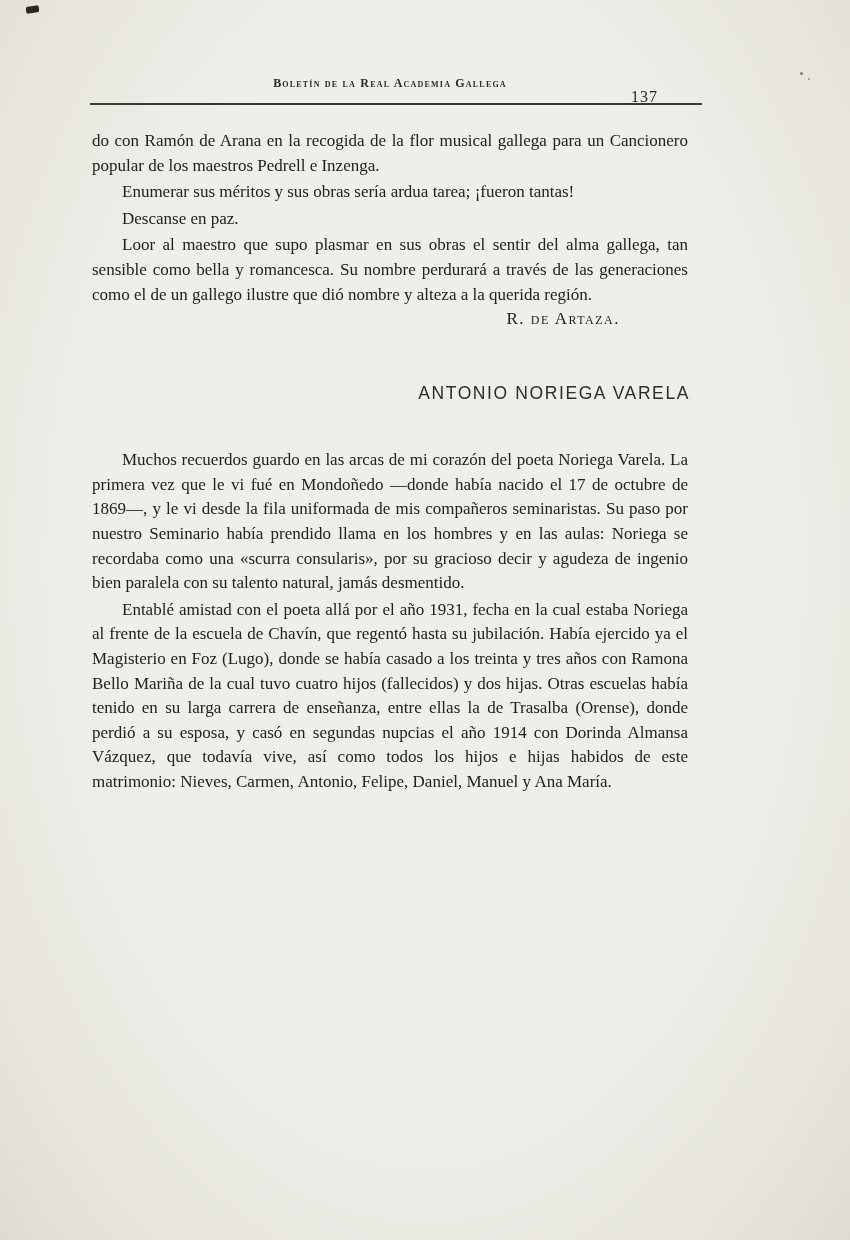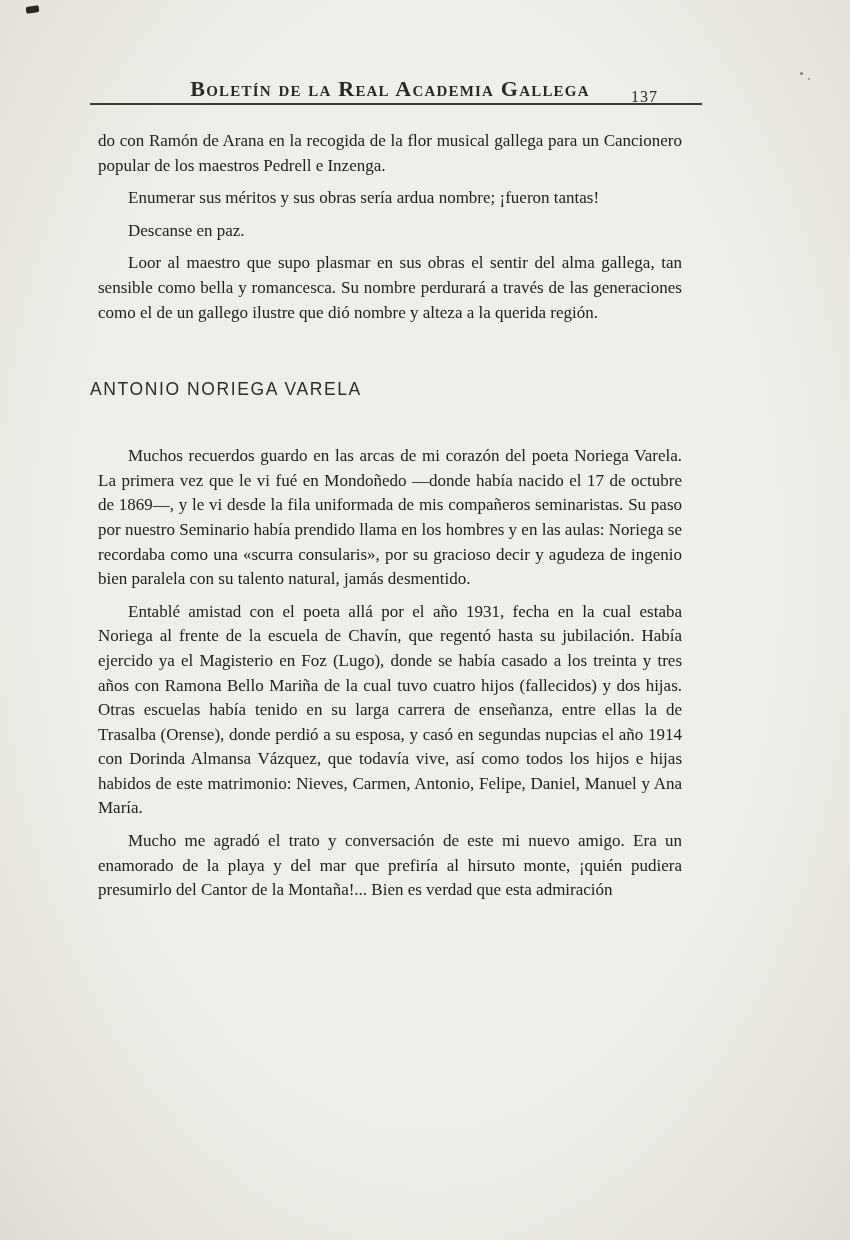--- a/index.html
+++ b/index.html
@@ -35,21 +35,21 @@
   }
   .running-head {
     position: relative;
     height: 22px;
   }
   .journal-title {
     display: block;
     text-align: center;
     font-variant: small-caps;
     font-weight: 700;
-    font-size: 22px;
+    font-size: 12px;
     letter-spacing: 1.2px;
     color: #2b2923;
   }
   .page-number {
     position: absolute;
     right: 32px;
     top: 12px;
     font-size: 16px;
     letter-spacing: 1px;
     color: #2b2923;
@@ -58,41 +58,41 @@
     margin-top: 5px;
     border: 0;
     border-top: 2.5px solid #3b3931;
     width: 612px;
   }
 
   .body-text {
     margin-top: 24px;
   }
   .body-text p {
-    margin: 8px;
+    margin: 2px;
     font-size: 17px;
     line-height: 24.6px;
     text-align: justify;
     color: #23211c;
   }
   .body-text p.indent { text-indent: 30px; }
 
   .signature {
     margin-top: 1px;
     text-align: right;
     padding-right: 70px;
     font-variant: small-caps;
     font-size: 17px;
     letter-spacing: 1.5px;
     color: #23211c;
   }
 
   .section-heading {
     margin: 54px 0 44px 0;
-    text-align: left;
+    text-align: right;
     font-family: "Liberation Sans", sans-serif;
     font-size: 17.5px;
     font-weight: 500;
     letter-spacing: 1.6px;
     color: #2e2c26;
   }
 </style>
 </head>
 <body>
 
@@ -106,27 +106,27 @@
 
     <div class="running-head">
       <span class="journal-title">Boletín de la Real Academia Gallega</span>
       <span class="page-number">137</span>
     </div>
 
     <hr class="head-rule">
 
     <div class="body-text">
       <p>do con Ramón de Arana en la recogida de la flor musical gallega para un Cancionero popular de los maestros Pedrell e Inzenga.</p>
-      <p class="indent">Enumerar sus méritos y sus obras sería ardua nombre; ¡fueron tantas!</p>
+      <p class="indent">Enumerar sus méritos y sus obras sería ardua tarea; ¡fueron tantas!</p>
       <p class="indent">Descanse en paz.</p>
       <p class="indent">Loor al maestro que supo plasmar en sus obras el sentir del alma gallega, tan sensible como bella y romancesca. Su nombre perdurará a través de las generaciones como el de un gallego ilustre que dió nombre y alteza a la querida región.</p>
+      <div class="signature">R. de Artaza.</div>
     </div>
 
     <h2 class="section-heading">ANTONIO NORIEGA VARELA</h2>
 
     <div class="body-text">
       <p class="indent">Muchos recuerdos guardo en las arcas de mi corazón del poeta Noriega Varela. La primera vez que le vi fué en Mondoñedo —donde había nacido el 17 de octubre de 1869—, y le vi desde la fila uniformada de mis compañeros seminaristas. Su paso por nuestro Seminario había prendido llama en los hombres y en las aulas: Noriega se recordaba como una «scurra consularis», por su gracioso decir y agudeza de ingenio bien paralela con su talento natural, jamás desmentido.</p>
       <p class="indent">Entablé amistad con el poeta allá por el año 1931, fecha en la cual estaba Noriega al frente de la escuela de Chavín, que regentó hasta su jubilación. Había ejercido ya el Magisterio en Foz (Lugo), donde se había casado a los treinta y tres años con Ramona Bello Mariña de la cual tuvo cuatro hijos (fallecidos) y dos hijas. Otras escuelas había tenido en su larga carrera de enseñanza, entre ellas la de Trasalba (Orense), donde perdió a su esposa, y casó en segundas nupcias el año 1914 con Dorinda Almansa Vázquez, que todavía vive, así como todos los hijos e hijas habidos de este matrimonio: Nieves, Carmen, Antonio, Felipe, Daniel, Manuel y Ana María.</p>
-      <p class="indent">Mucho me agradó el trato y conversación de este mi nuevo amigo. Era un enamorado de la playa y del mar que prefiría al hirsuto monte, ¡quién pudiera presumirlo del Cantor de la Montaña!... Bien es verdad que esta admiración</p>
     </div>
 
   </div>
 </div>
 
 </body></html>

